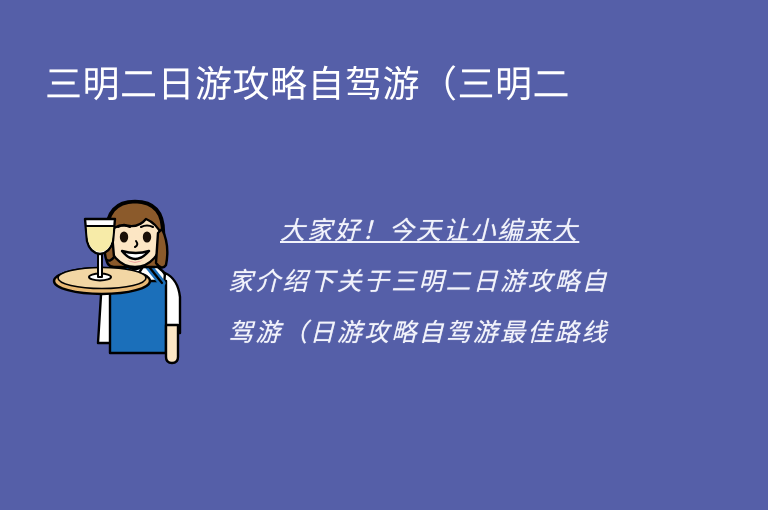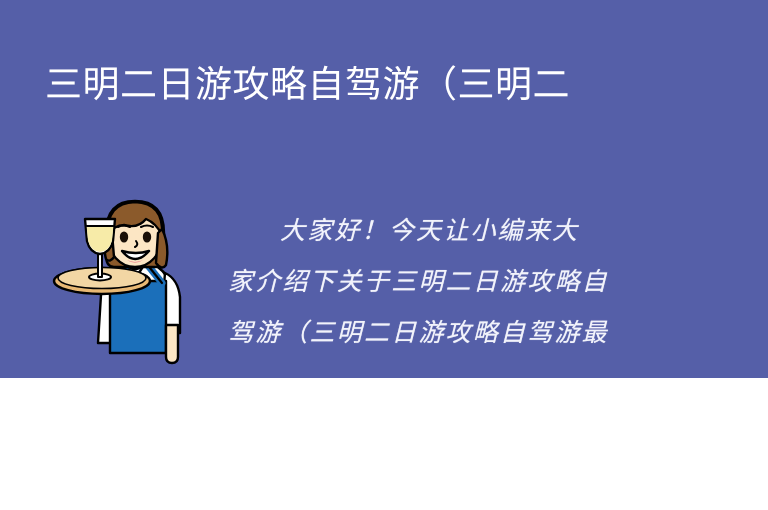--- a/index.html
+++ b/index.html
@@ -10,21 +10,21 @@
   body {
     width: 768px;
     height: 510px;
     overflow: hidden;
     font-family: "Liberation Sans", "DejaVu Sans", sans-serif;
   }
 
   #poster {
     position: relative;
     width: 768px;
-    height: 378px;
+    height: 510px;
     background: #555fa8;
     overflow: hidden;
   }
 
   
   #title-block {
     position: absolute;
     left: 45px;
     top: 57px;
     width: 620px;
@@ -66,20 +66,21 @@
     font-size: 25px;
     font-weight: 400;
     line-height: 51px;
     letter-spacing: 2.2px;
     white-space: nowrap;
     font-style: italic;
     text-shadow: 0 0 1px rgba(255,255,255,0.55);
   }
   .body-line.indent {
     padding-left: 52px;
+    text-decoration: underline;
   }
 </style>
 </head>
 <body>
 
 <div id="poster">
 
   <div id="title-block">
     <div class="title-line">三明二日游攻略自驾游（三明二</div>
   </div>
@@ -138,16 +139,16 @@
 
         <path d="M34.6 33 L61.4 33 L60 47.5 Q57.4 58 48 59 Q38.6 58 36 47.5 Z" fill="#f7eba8" stroke="none"></path>
         <path d="M34.6 33 L61.4 33" fill="none" stroke-width="1.8"></path>
       </g>
     </svg>
   </div>
 
   <div id="body-block">
     <div class="body-line indent">大家好！今天让小编来大</div>
     <div class="body-line">家介绍下关于三明二日游攻略自</div>
-    <div class="body-line">驾游（三明二日游攻略自驾游最</div>
+    <div class="body-line">驾游（日游攻略自驾游最佳路线</div>
   </div>
 
 </div>
 
 </body></html>

